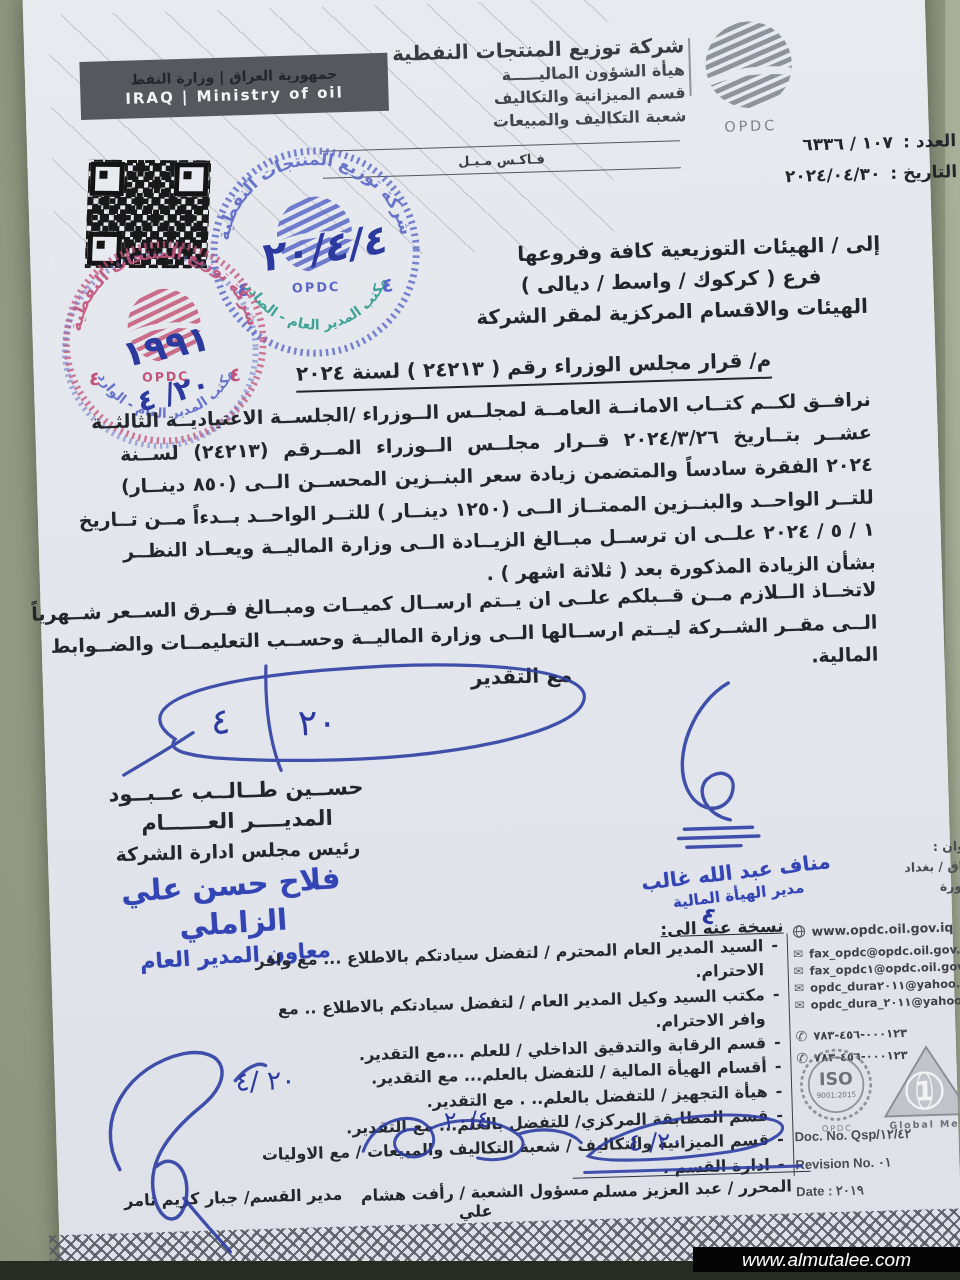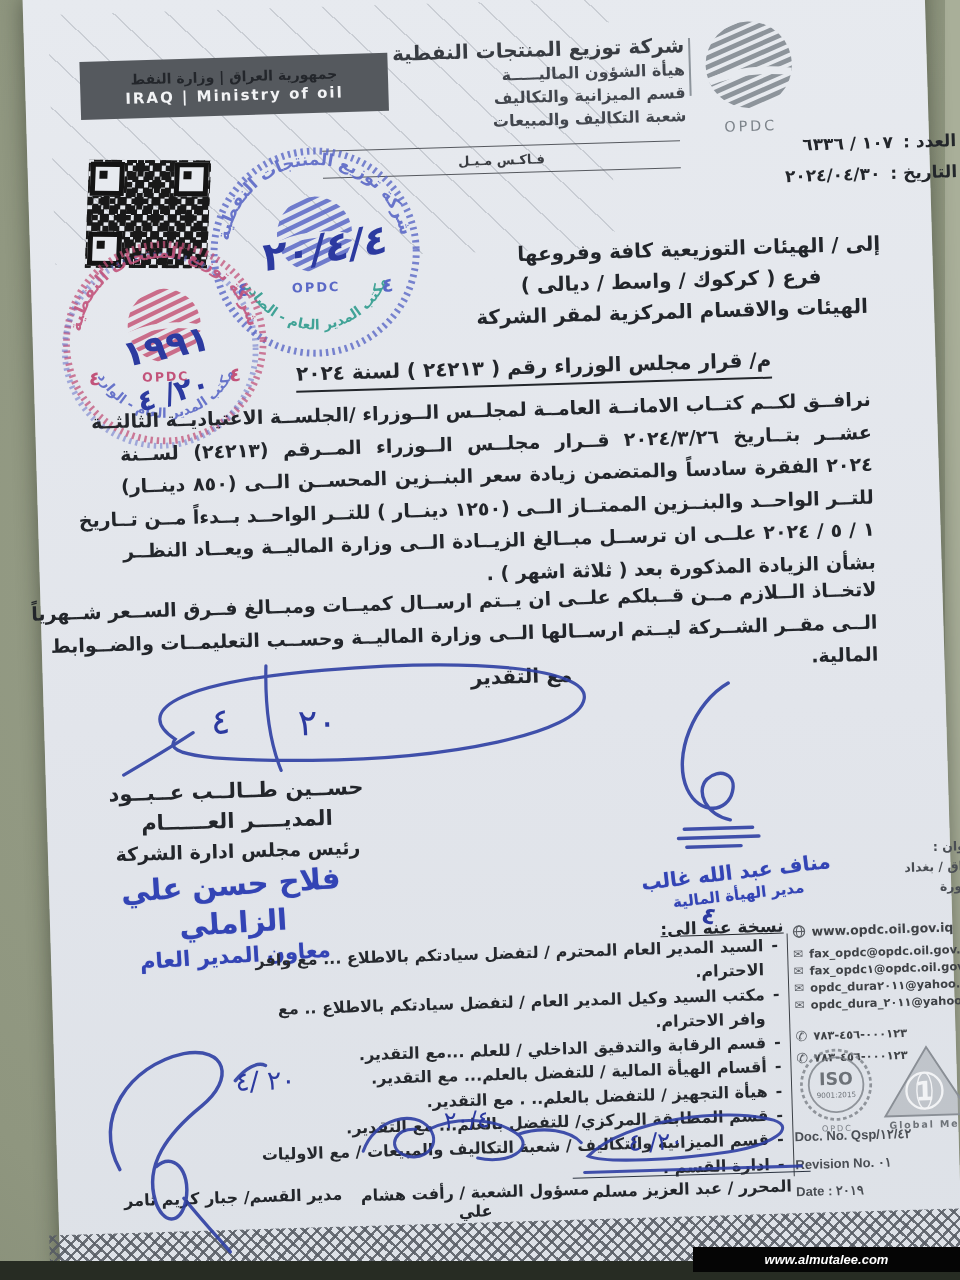--- a/index.html
+++ b/index.html
@@ -53,21 +53,21 @@
   .dist-item{display:flex;direction:rtl;gap:8px;font-size:16px;font-weight:700;line-height:24.3px;color:#26292e;}
   .dist-item::before{content:"-";font-weight:800;}
   .docinfo div{font-size:13px;line-height:27.5px;color:#4a4e54;font-weight:600;
     font-family:"Liberation Sans",sans-serif;}
   .cap{font-size:16px;font-weight:800;text-align:center;color:#23262b;}
   .cap1{border-top:1.6px solid #2b3340;padding-top:4px;}
   .chevrons{background:
       repeating-linear-gradient(45deg, rgba(86,91,99,.85) 0 2.4px, transparent 2.4px 8.5px),
       repeating-linear-gradient(-45deg, rgba(86,91,99,.85) 0 2.4px, transparent 2.4px 8.5px);}
   #watermark{background:#050505;color:#fff;display:flex;align-items:center;justify-content:center;
-    font-size:13px;font-weight:700;font-style:italic;font-family:"Liberation Sans",sans-serif;z-index:9;}
+    font-size:19px;font-weight:400;font-style:italic;font-family:"Liberation Sans",sans-serif;z-index:9;}
   #darkstrip{background:#272c23;z-index:5;}
   .hw{color:#2c3aa0;font-weight:700;}
   svg text{font-family:"DejaVu Sans",sans-serif;}
 </style>
 </head>
 <body>
 
 <div id="backdrop"></div>
 <div id="right-sliver"></div>
 

